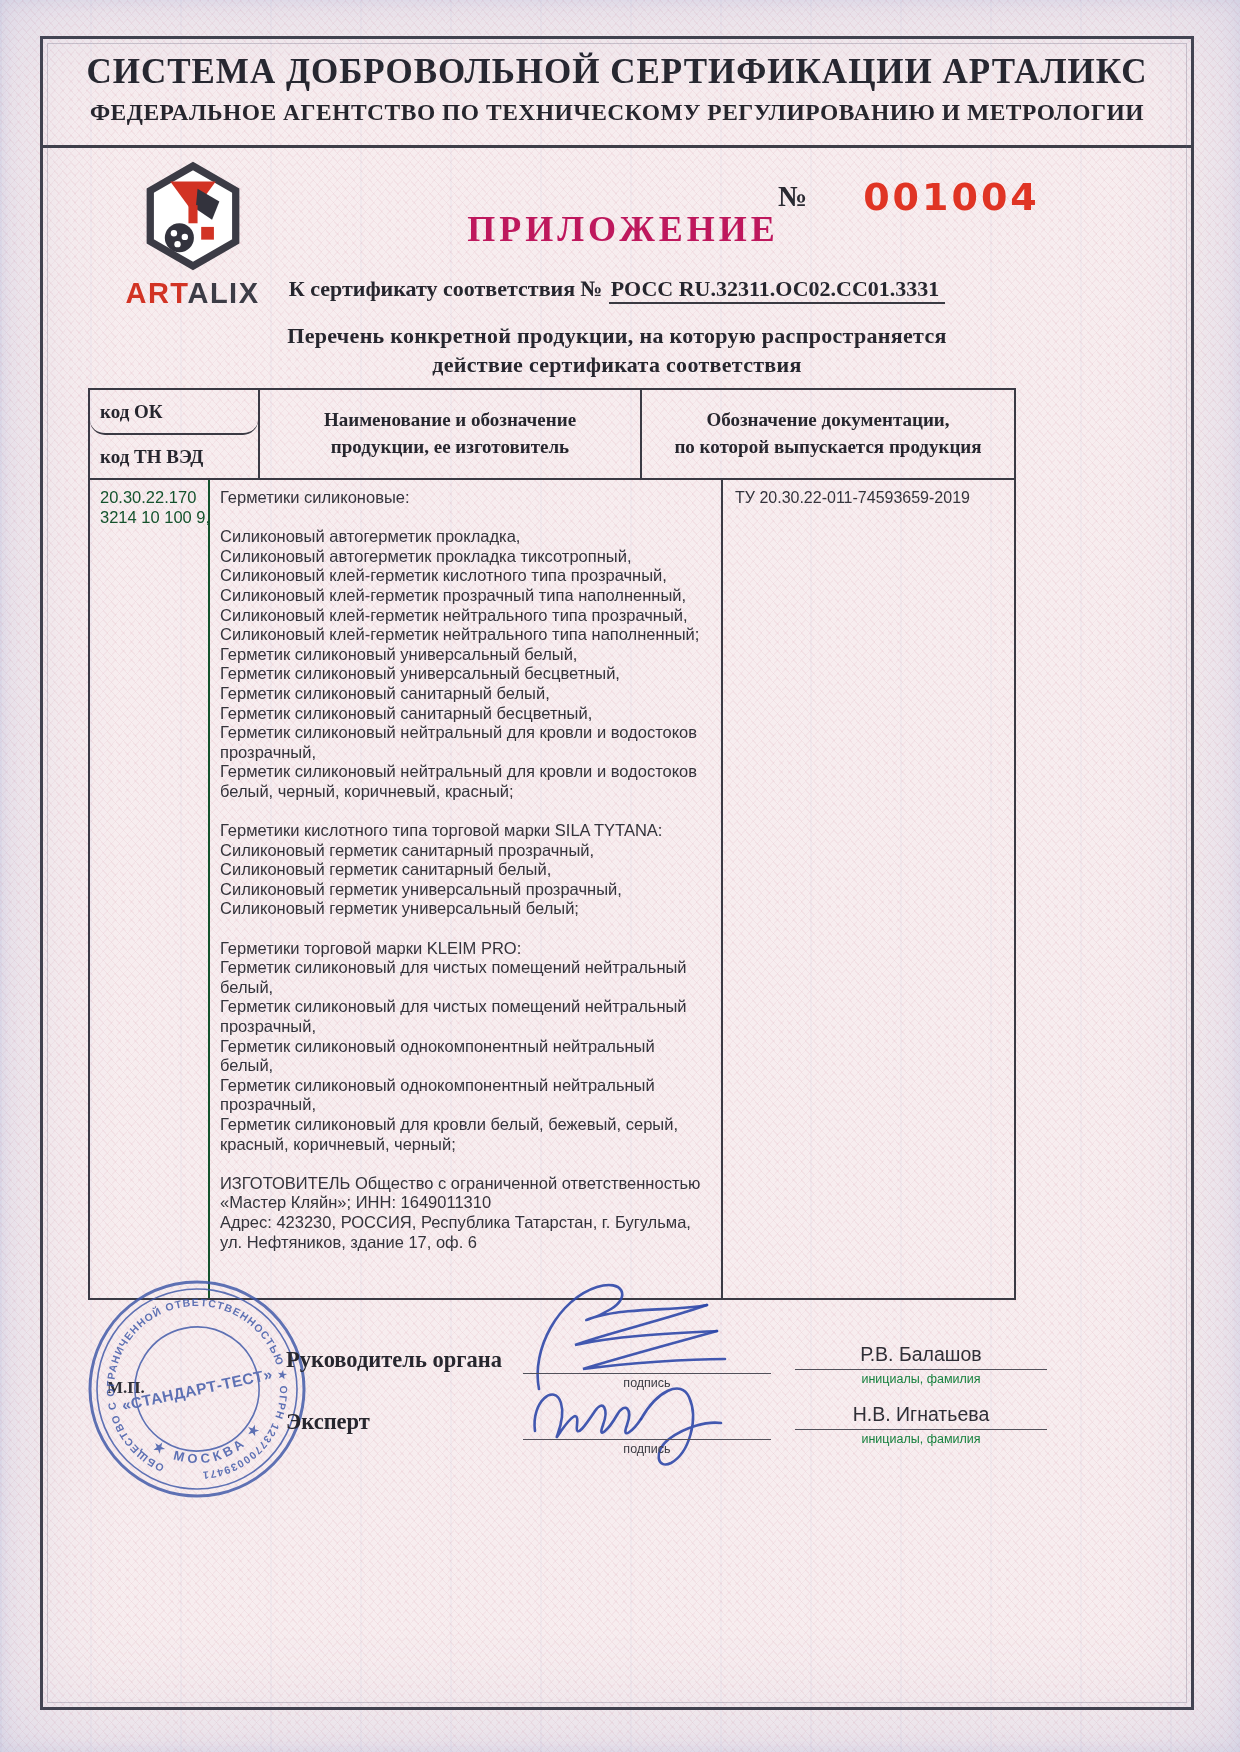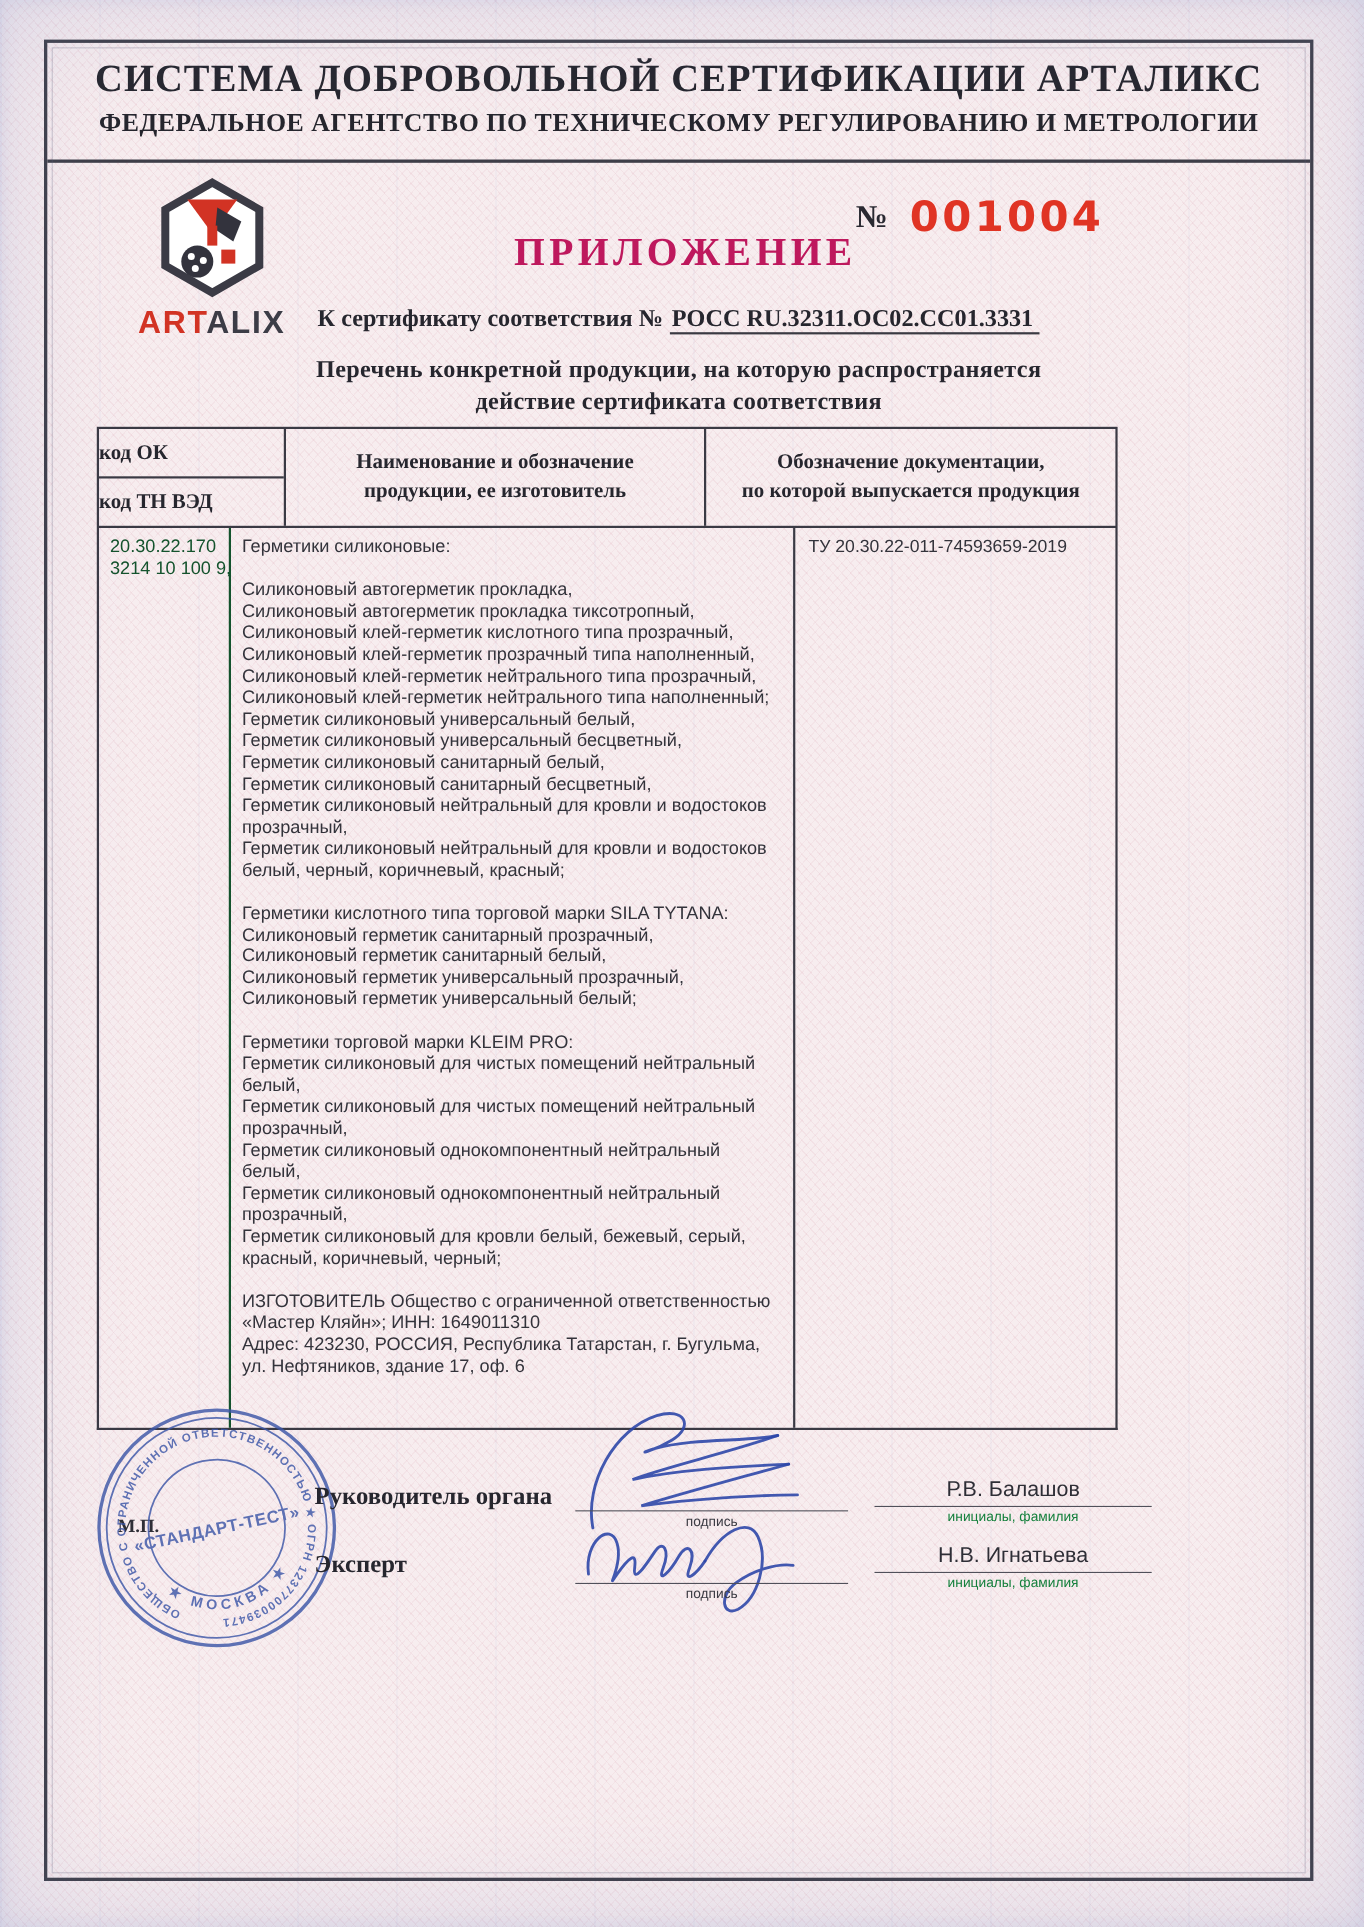--- a/index.html
+++ b/index.html
@@ -31,38 +31,38 @@
   .hdr-divider{ left:0; width:100%; top:106px; border-top:3px solid #3e3e48; }
 
   
   .logo{ left:52px; top:122px; width:195px; text-align:center; }
   .wordmark{ margin-top:2px; font:700 29px "Liberation Sans",sans-serif; letter-spacing:1.5px; }
   .wm-red{ color:#d23324; } .wm-dark{ color:#3c3c46; }
 
   
   .doc-number{ left:735px; top:136px; width:400px; white-space:nowrap; }
   .num-label{ font:700 29px "Liberation Serif",serif; color:#2a2a32; margin-right:20px; }
-  .num-value{ font:700 38px "DejaVu Sans",sans-serif; color:#e03424; letter-spacing:3px; vertical-align:-4px; }
+  .num-value{ font:700 38px "DejaVu Sans",sans-serif; color:#e03424; letter-spacing:3px; vertical-align:-4px;margin-left:36px; }
 
   .doc-title{ left:12px; right:0; top:169px; text-align:center;
     font:700 36px "Liberation Serif",serif; letter-spacing:4px; color:#be185d; }
 
   .subtitle{ left:0; right:0; top:237px; text-align:center;
     font:700 22px "Liberation Serif",serif; color:#26262e; }
   .cert-no{ border-bottom:2px solid #3a3a42; padding:0 6px 1px 2px; margin-left:6px; }
 
   .desc1{ left:0; right:0; top:284px; text-align:center; font:700 22px "Liberation Serif",serif; color:#26262e; letter-spacing:.3px;}
   .desc2{ left:0; right:0; top:313px; text-align:center; font:700 22px "Liberation Serif",serif; color:#26262e; letter-spacing:.3px;}
 
   
   .cert-table{ left:45px; top:349px; width:928px; }
   .t-header{ display:flex; height:92px; border:2.5px solid #3a3a44; }
   .th-col1{ width:170px; border-right:2px solid #3a3a44; display:flex; flex-direction:column; }
-  .th-c1a,.th-c1b{ flex:1; display:flex; align-items:center; 
-    font:700 19px "Liberation Serif",serif; color:#26262e; }
+  .th-c1a,.th-c1b{ flex:1; display:flex; align-items:center; padding-left:10px;
+    font:700 19px "Liberation Serif",serif; color:#26262e;border-radius:15px; }
   .th-c1a{ border-bottom:2px solid #3a3a44; }
   .th-col2{ width:382px; border-right:2px solid #3a3a44; display:flex; flex-direction:column;
     justify-content:center; text-align:center; font:700 19px/1.4 "Liberation Serif",serif; color:#26262e; }
   .th-col3{ flex:1; display:flex; flex-direction:column; justify-content:center; text-align:center;
     font:700 19px/1.4 "Liberation Serif",serif; color:#26262e; }
   .t-body{ display:flex; height:820px; border:2.5px solid #3a3a44; border-top:none; }
   .tb-col1{ width:120px; border-right:2px solid #14532d; padding:8px 2px 0 10px;
     font:16.5px/19.6px "Liberation Sans",sans-serif; color:#14532d; white-space:nowrap; }
   .tb-col2{ width:513px; border-right:2px solid #3a3a44; padding:8px 4px 0 10px;
     font:16.5px/19.6px "Liberation Sans",sans-serif; color:#33333b; }

